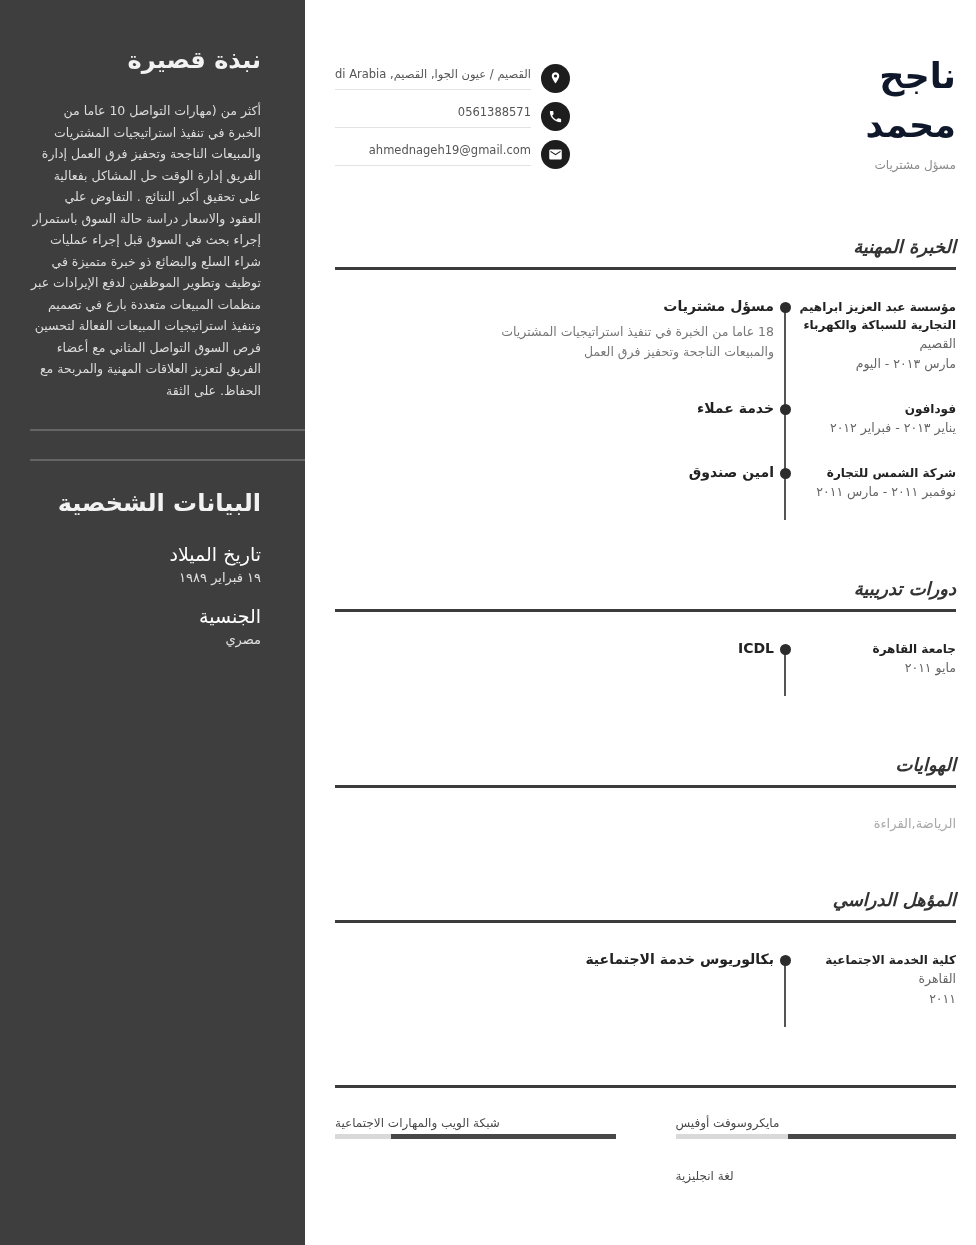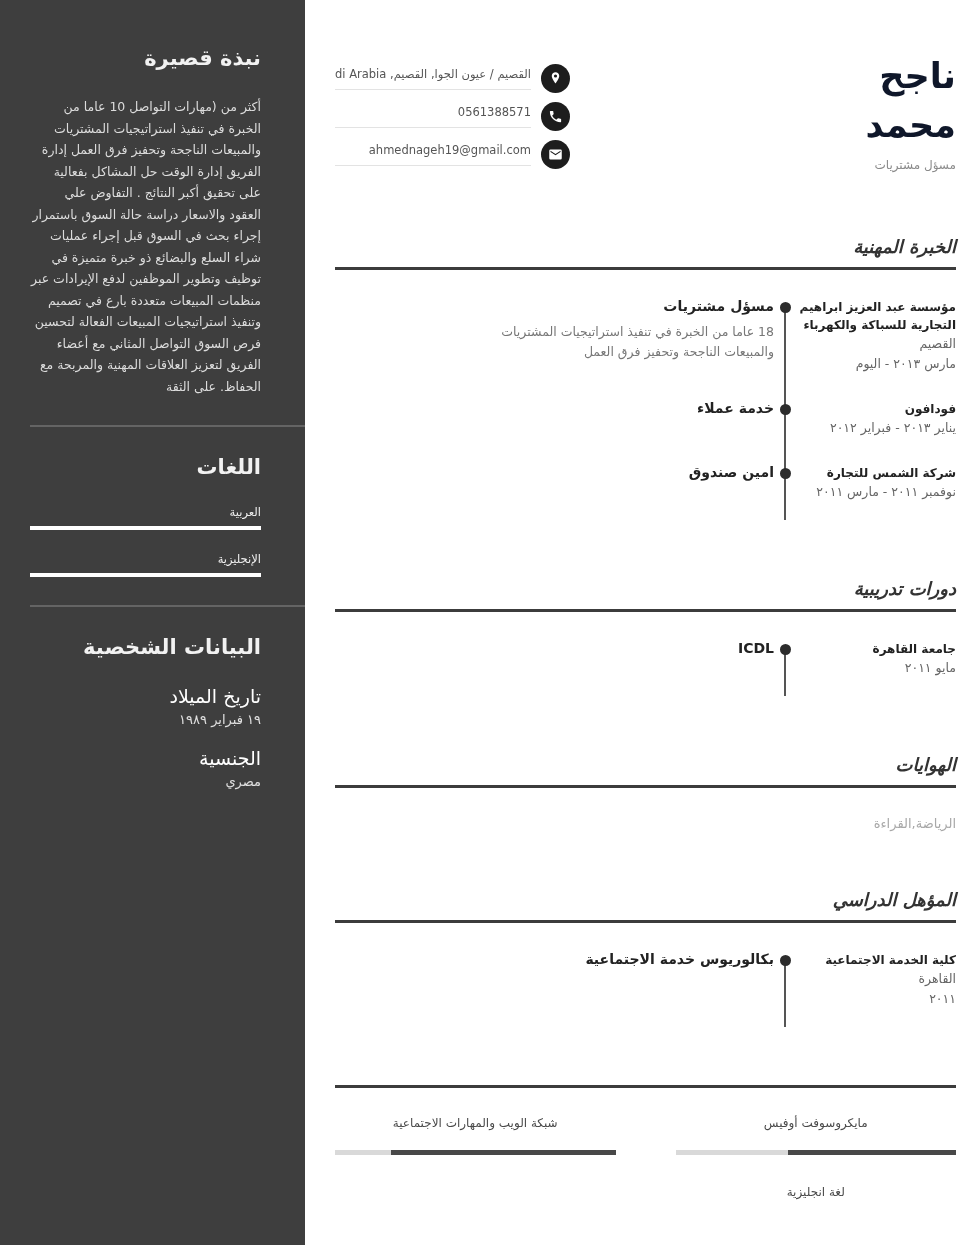--- a/index.html
+++ b/index.html
@@ -13,21 +13,21 @@
 
   
   .sidebar {
     width:305px; flex:0 0 305px;
     background:#3e3e3e;
     color:#e6e6e6;
     padding-top:46px;
     direction:rtl;
   }
   .sb-block { padding:0 44px 0 30px; text-align:right; }
-  .sb-title { font-size:21px; font-weight:bold; color:#f2f2f2; margin-bottom:26px; }
+  .sb-title { font-size:24px; font-weight:bold; color:#f2f2f2; margin-bottom:26px; }
   .sb-text  { font-size:12.5px; line-height:1.72; color:#dcdcdc; }
   .sb-divider { border:none; border-top:2px solid #646464; margin:28px 0 28px 30px; }
 
   .lang-item { margin-bottom:22px; }
   .lang-label { font-size:11.5px; color:#f0f0f0; margin-bottom:7px; }
   .lang-bar  { height:4px; background:rgba(255,255,255,0.22); direction:rtl; }
   .lang-fill { height:100%; background:#ffffff; }
 
   .pd-item { margin-bottom:20px; }
   .pd-label { font-size:19px; font-weight:normal; color:#ffffff; letter-spacing:1px; margin-bottom:5px; }
@@ -71,53 +71,38 @@
   .t-left { flex:1; text-align:right; }
   .org  { font-size:12px; font-weight:bold; color:#222222; line-height:1.5; }
   .loc  { font-size:12.5px; color:#666666; line-height:1.6; }
   .tdate{ font-size:12.5px; color:#666666; line-height:1.6; }
   .role { font-size:14px; font-weight:bold; color:#222222; }
   .desc { font-size:12.5px; color:#777777; line-height:1.6; margin-top:8px; max-width:300px; }
 
   .hobby-text { font-size:13px; color:#a8a8a8; text-align:right; }
 
   .skills-grid { display:grid; grid-template-columns:1fr 1fr; column-gap:60px; row-gap:30px; }
-  .skill-label { font-size:12px; color:#4a4a4a; margin-bottom:20px; text-align:center; }
+  .skill-label { font-size:12px; color:#4a4a4a; margin-bottom:4px; text-align:left; }
   .skill-bar  { height:5px; background:#d9d9d9; direction:rtl; }
   .skill-fill { height:100%; background:#484848; }
 </style>
 </head>
 <body>
 
 <div class="page">
 
   <aside class="sidebar">
 
     <section class="sb-block">
       <h2 class="sb-title">نبذة قصيرة</h2>
       <p class="sb-text">أكثر من (مهارات التواصل 10 عاما من الخبرة في تنفيذ استراتيجيات المشتريات والمبيعات الناجحة وتحفيز فرق العمل إدارة الفريق إدارة الوقت حل المشاكل بفعالية على تحقيق أكبر النتائج . التفاوض علي العقود والاسعار دراسة حالة السوق باستمرار إجراء بحث في السوق قبل إجراء عمليات شراء السلع والبضائع ذو خبرة متميزة في توظيف وتطوير الموظفين لدفع الإيرادات عبر منظمات المبيعات متعددة بارع في تصميم وتنفيذ استراتيجيات المبيعات الفعالة لتحسين فرص السوق التواصل المثاني مع أعضاء الفريق لتعزيز العلاقات المهنية والمربحة مع الحفاظ. على الثقة</p>
     </section>
 
     <hr class="sb-divider">
 
-    <section class="sb-block">
-      <h2 class="sb-title">اللغات</h2>
-      <div class="lang-item">
-        <div class="lang-label">العربية</div>
-        <div class="lang-bar">
-          <div class="lang-fill" style="width: 100%;"></div>
-        </div>
-      </div>
-      <div class="lang-item">
-        <div class="lang-label">الإنجليزية</div>
-        <div class="lang-bar">
-          <div class="lang-fill" style="width: 100%;"></div>
-        </div>
-      </div>
-    </section>
 
     <hr class="sb-divider">
 
     <section class="sb-block">
       <h2 class="sb-title">البيانات الشخصية</h2>
       <div class="pd-item">
         <div class="pd-label">تاريخ الميلاد</div>
         <div class="pd-value">١٩ فبراير ١٩٨٩</div>
       </div>
       <div class="pd-item">

